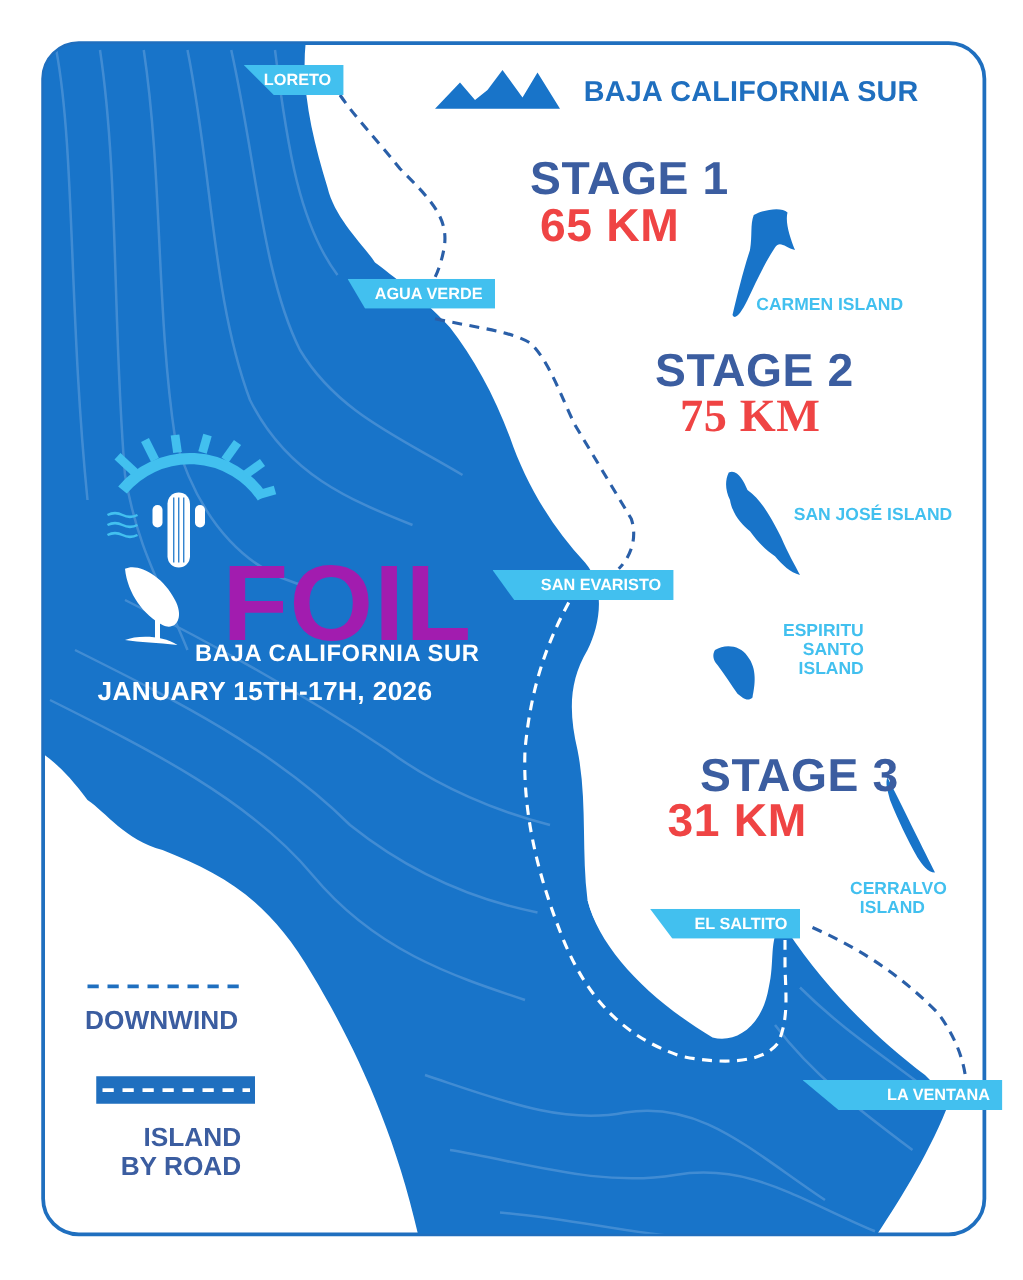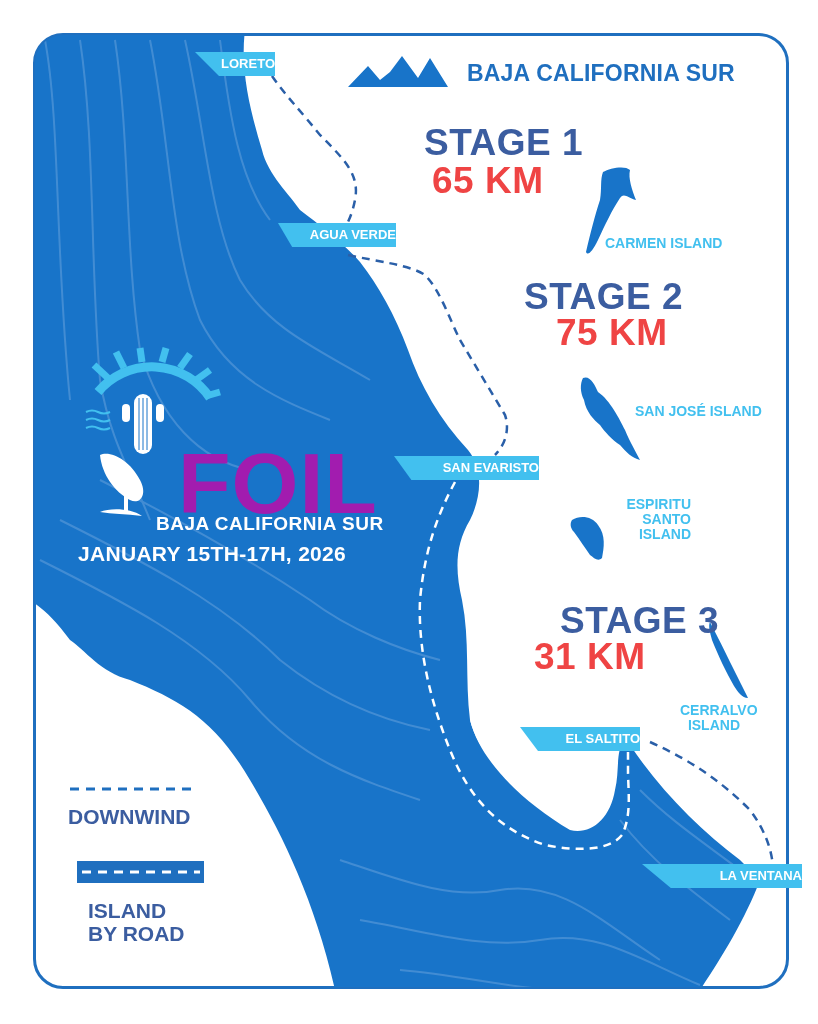--- a/index.html
+++ b/index.html
@@ -5,25 +5,25 @@
   html, body { margin: 0; padding: 0; background: #ffffff; }
   body { width: 818px; height: 1024px; position: relative; overflow: hidden; font-family: "Liberation Sans", sans-serif; }
   .frame { position: absolute; left: 33px; top: 33px; width: 756px; height: 956px; border: 3px solid #1f6fbf; border-radius: 30px; box-sizing: border-box; overflow: hidden; background: #fff; }
   svg.map { position: absolute; left: 0; top: 0; width: 818px; height: 1024px; }
   .abs { position: absolute; }
   .header { left: 348px; top: 52px; display: flex; align-items: center; }
   .header-title { color: #1f6fbf; font-weight: 700; font-size: 23px; margin-left: 12px; letter-spacing: 0.2px; }
   .stage-title { color: #3b5da0; font-weight: 700; font-size: 37px; letter-spacing: 0.5px; margin-left: 48px; }
   .stage-km { color: #ef4444; font-weight: 700; font-size: 37px; letter-spacing: 0.5px; }
   .island-label { color: #42c0ef; font-weight: 700; font-size: 14px; text-align: right; line-height: 15px; }
-  .tag { position: absolute; background: #42c0ef; color: #ffffff; font-weight: 700; font-size: 13px; height: 24px; line-height: 24px; text-align: right; box-sizing: border-box; }
+  .tag { position: absolute; background: #42c0ef; color: #ffffff; font-weight: 700; font-size: 13px; height: 24px; line-height: 24px; text-align: right; padding-right: 10px; box-sizing: border-box; }
   .logo-foil { color: #a21caf; font-weight: 900; font-size: 86px; letter-spacing: 1px; line-height: 1; }
   .logo-sub { color: #fff; font-weight: 900; font-size: 19px; letter-spacing: 0.5px; }
   .logo-date { color: #fff; font-weight: 700; font-size: 21px; letter-spacing: 0.3px; }
-  .legend-label { color: #3b5da0; font-weight: 700; font-size: 21px; text-align: left; line-height: 23px; }
+  .legend-label { color: #3b5da0; font-weight: 700; font-size: 21px; text-align: right; line-height: 23px; }
 </style>
 </head>
 <body>
 
 <div class="frame"></div>
 
 <svg class="map" viewBox="0 0 818 1024">
   <defs>
     <clipPath id="frameclip">
       <rect x="35" y="35" width="752" height="952" rx="28" ry="28"></rect>
@@ -118,21 +118,21 @@
 </svg>
 
 <div class="abs header" style="left:455px; top:60px;">
   <span class="header-title">BAJA CALIFORNIA SUR</span>
 </div>
 
 <div class="abs stage-title" style="left:376px; top:122px;">STAGE 1</div>
 <div class="abs stage-km" style="left:432px; top:160px;">65 KM</div>
 
 <div class="abs stage-title" style="left:476px; top:276px;">STAGE 2</div>
-<div class="abs stage-km" style="left:556px; top:312px;">75 KM</div>
+<div class="abs stage-km" style="left:544px; top:312px;font-family:Liberation Serif, serif;">75 KM</div>
 
 <div class="abs stage-title" style="left:512px; top:600px;">STAGE 3</div>
 <div class="abs stage-km" style="left:534px; top:636px;">31 KM</div>
 
 <div class="abs island-label" style="left:605px; top:236px;">CARMEN ISLAND</div>
 <div class="abs island-label" style="left:635px; top:404px;">SAN JOSÉ ISLAND</div>
 <div class="abs island-label" style="left:586px; top:497px; width:105px;">
   <div>ESPIRITU SANTO</div>
   <div>ISLAND</div>
 </div>

